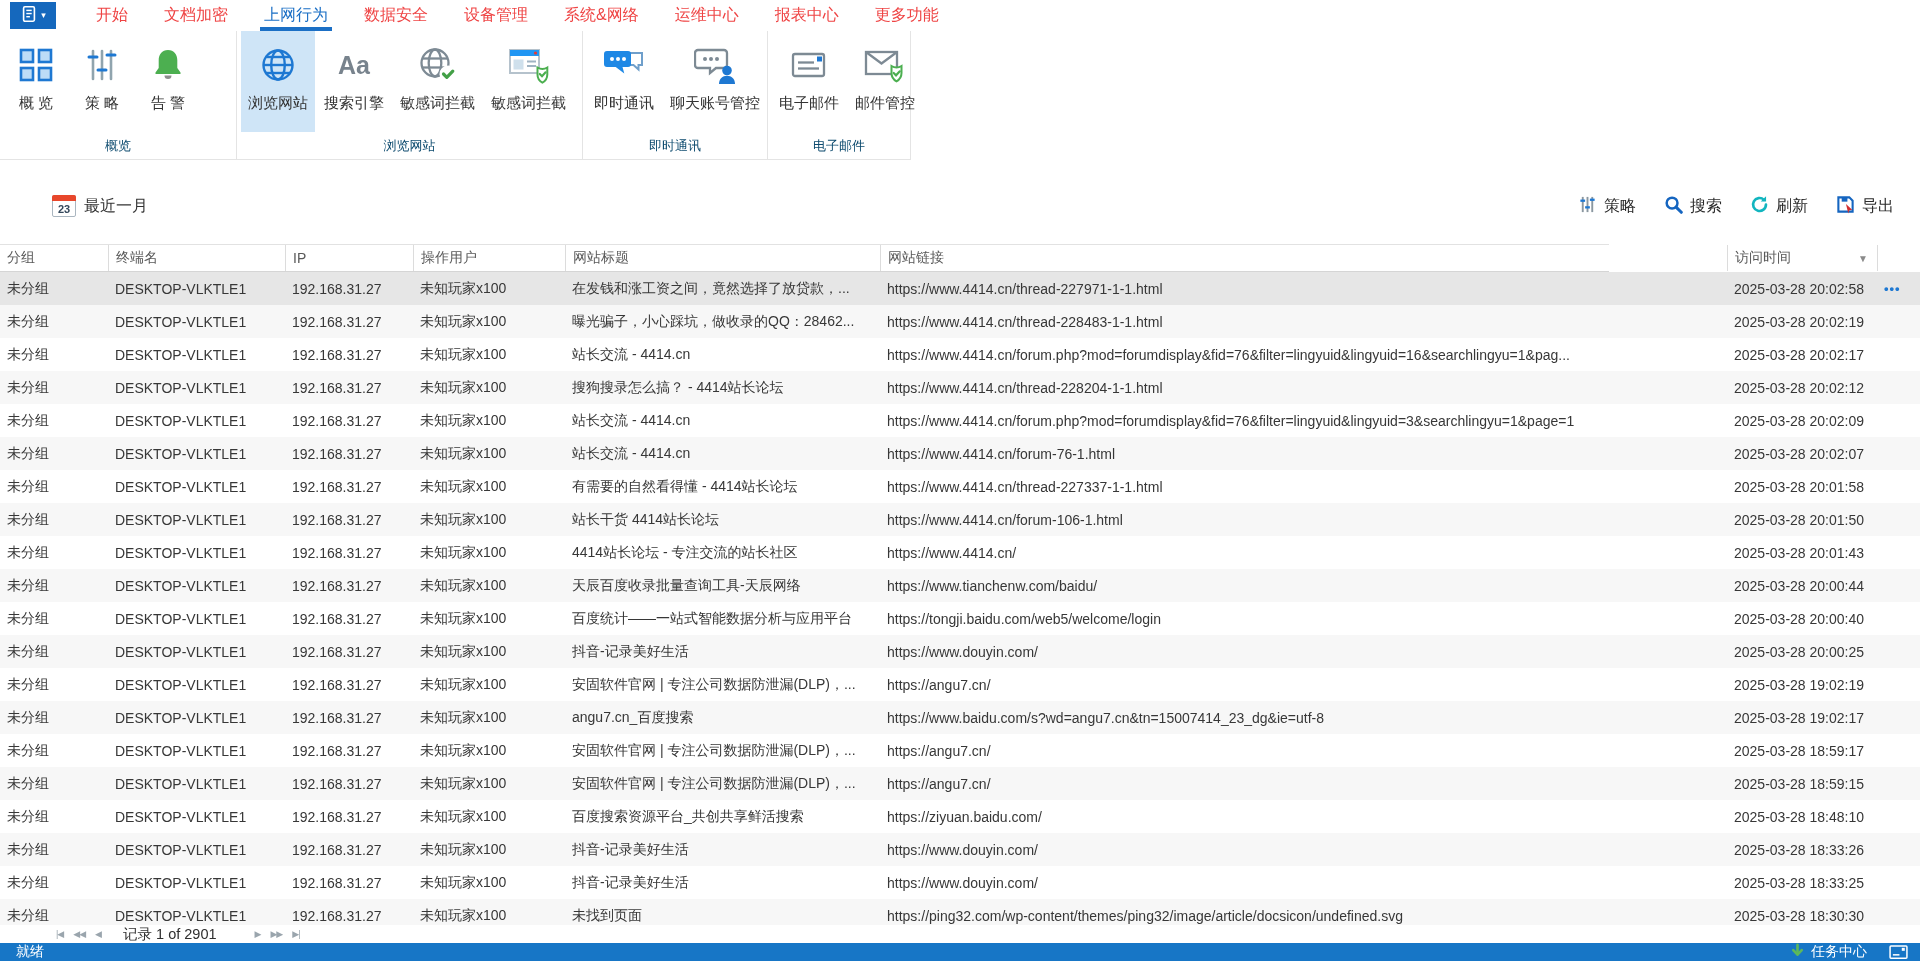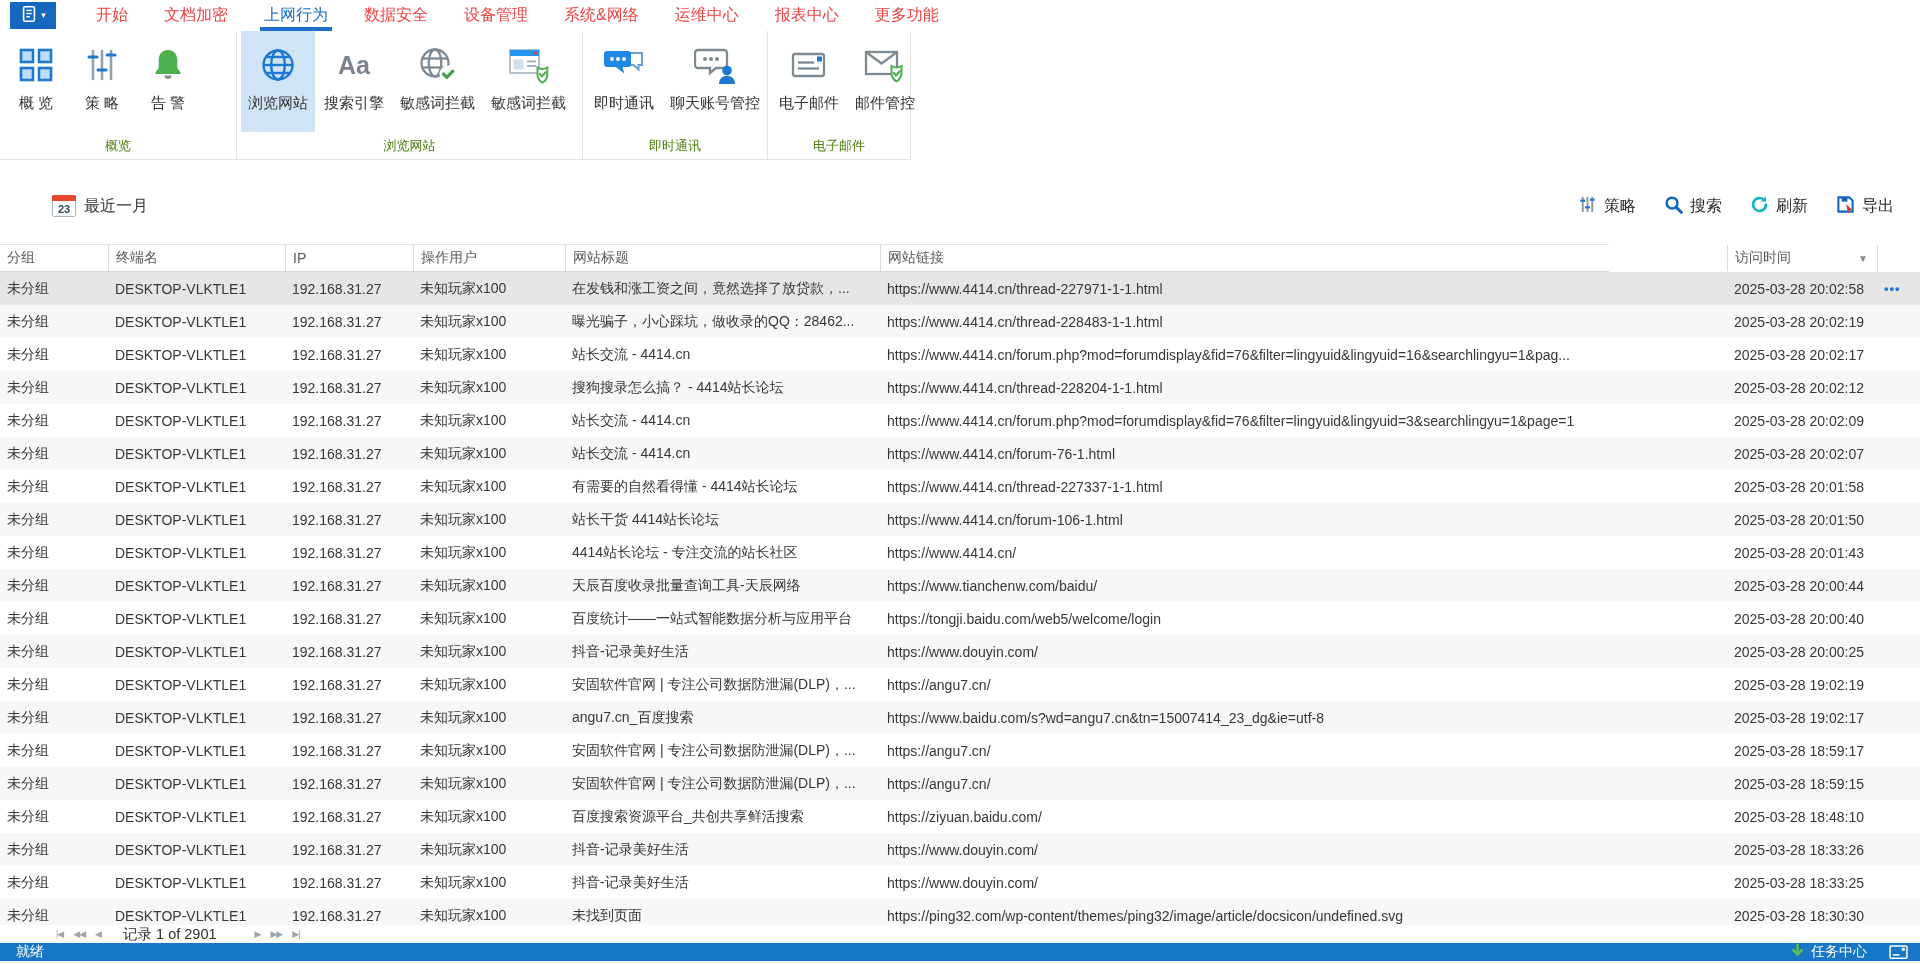--- a/index.html
+++ b/index.html
@@ -17,21 +17,21 @@
   .tab.active::after{content:"";position:absolute;left:14px;right:14px;bottom:0;height:4px;background:#1b6fc5}
 
   
   .ribbon{position:absolute;top:31px;left:0;height:129px;display:flex;border-bottom:1px solid #e4e4e4;background:#fff}
   .rgroup{position:relative;height:100%;border-right:1px solid #e4e4e4;padding:0 4px 26px 4px;display:flex}
   .rbtns{display:flex;align-items:flex-start;gap:2px}
   .rbtn{display:flex;flex-direction:column;align-items:center;justify-content:flex-start;height:101px;padding:10px 7px 0 7px;cursor:pointer;min-width:64px}
   .rbtn.selected{background:#cfe5f7}
   .ricon{height:48px;display:flex;align-items:center;justify-content:center}
   .rlabel{font-size:15px;color:#333;white-space:nowrap;margin-top:5px}
-  .rgroup-label{position:absolute;bottom:4px;left:0;right:0;text-align:center;font-size:13px;color:#4d7c0f}
+  .rgroup-label{position:absolute;bottom:4px;left:0;right:0;text-align:center;font-size:13px;color:#0c4a6e}
   .aa{font-size:25px;font-weight:600;color:#78838d;line-height:1}
 
   
   .filterbar{position:absolute;top:183px;left:12px;right:0;height:46px;display:flex;align-items:center;padding:0 26px 0 40px}
   .datefilter{display:flex;align-items:center;gap:8px;font-size:16px;color:#333;cursor:pointer}
   .cal{position:relative;width:24px;height:22px;border:1px solid #aab6c0;border-radius:2px;background:#fff;display:flex;align-items:flex-end;justify-content:center;font-size:11px;color:#33475b;font-weight:700;padding-bottom:1px}
   .cal::before{content:"";position:absolute;top:-1px;left:-1px;right:-1px;height:6px;background:#e8472b;border-radius:2px 2px 0 0}
   .fb-actions{margin-left:auto;display:flex;align-items:center;gap:28px}
   .fb-action{display:flex;align-items:center;gap:7px;font-size:16px;color:#2b2b2b;cursor:pointer}
 

